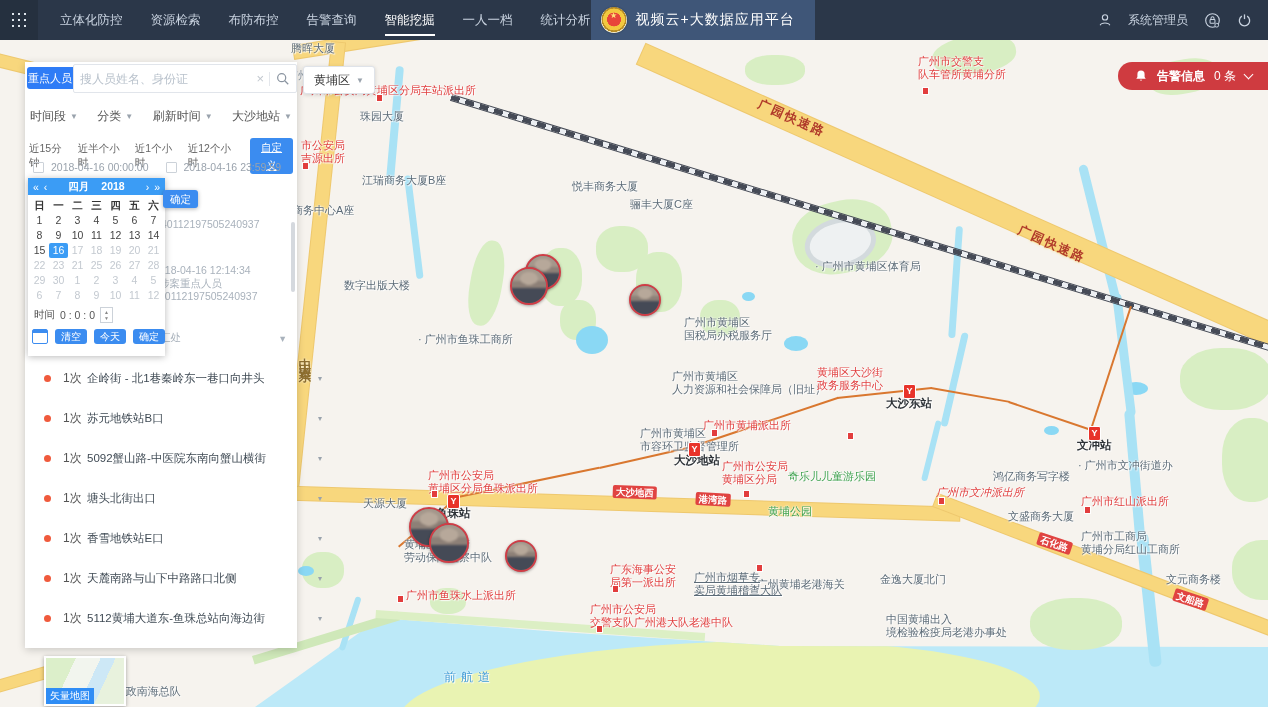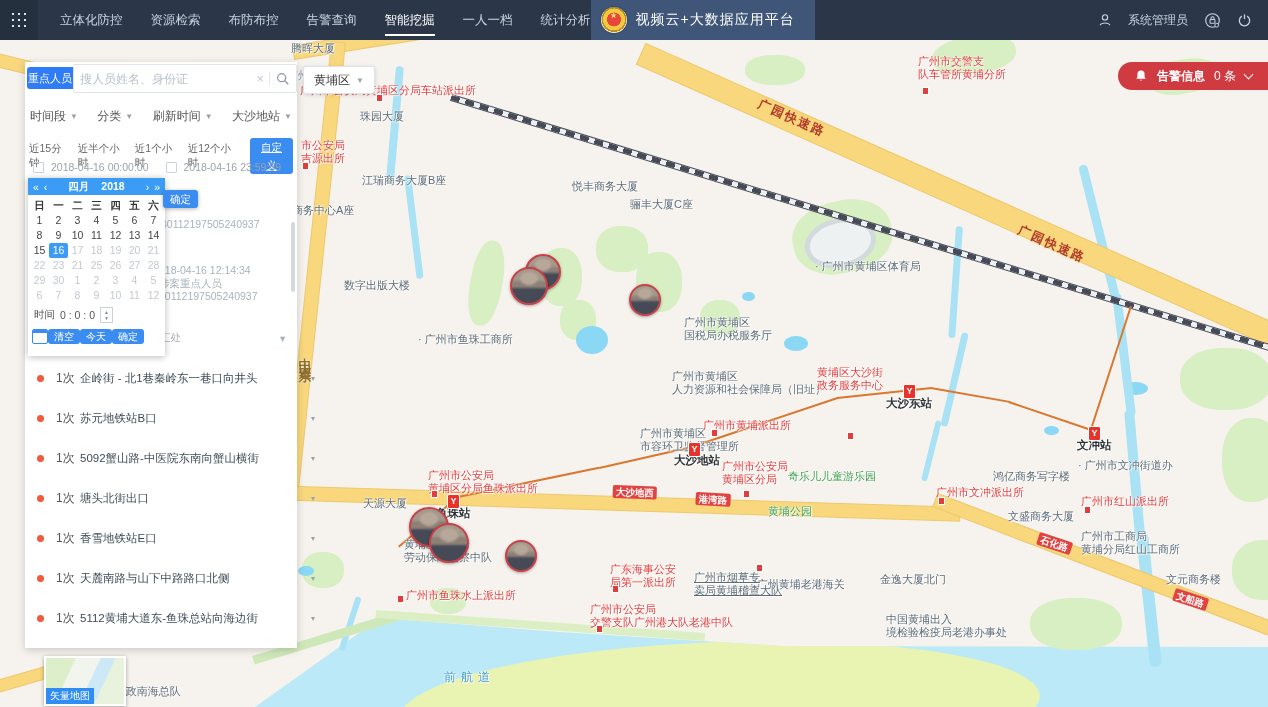--- a/index.html
+++ b/index.html
@@ -72,27 +72,27 @@
     box-shadow:0 1px 7px rgba(0,0,0,.28);font-size:10.5px;color:#444}
   .cal-head{height:17px;background:#3b9cf5;color:#fff;display:flex;align-items:center;padding:0 5px;gap:5px;font-size:10.5px}
   .cal-head .sp{flex:1;display:flex;justify-content:center;gap:12px;font-weight:bold}
   .cal-days,.cal-row{display:flex;padding:0 2px}
   .cal-days span,.cal-row span{width:19px;text-align:center;line-height:15px;font-size:10.5px}
   .cal-days{margin-top:3px;color:#333;font-weight:bold}
   .cal-row span.muted{color:#c3c9d0}
   .cal-row span.sel{background:#3b9cf5;color:#fff;border-radius:2px}
   .cal-time{display:flex;align-items:center;gap:5px;padding:4px 0 0 6px;color:#555}
   .spinner{width:11px;height:14px;border:1px solid #ccd2d9;display:flex;flex-direction:column;align-items:center;justify-content:center;font-size:5px;color:#888;line-height:6px}
-  .cal-actions{display:flex;align-items:center;padding:6px 0 0 4px}
+  .cal-actions{display:flex;align-items:center;gap:7px;padding:6px 0 0 4px}
   .cal-actions .gicon{width:14px;height:13px;border:1px solid #3b8cf0;border-radius:2px;
     background:linear-gradient(#3b8cf0 0 0) 50% 0/100% 3px no-repeat}
   .cal-actions .btn-blue{line-height:15px;padding:0 6px;font-size:10px}
   #cal-confirm-float{position:absolute;left:138px;top:128px;z-index:4;box-shadow:0 1px 4px rgba(0,0,0,.3)}
   
-  #plist{position:absolute;left:0;top:296px;width:304px}
+  #plist{position:absolute;left:7px;top:296px;width:304px}
   .prow{height:40px;display:flex;align-items:center;position:relative}
   .prow .dot{width:7px;height:7px;border-radius:50%;background:#f05a3c;margin:0 12px 0 12px}
   .prow .cnt{width:24px;color:#555}
   .prow .nm{color:#3f4a54;font-size:11.5px;white-space:nowrap;overflow:hidden;max-width:180px}
   .prow .caret{position:absolute;right:14px}
   .p-scroll{position:absolute;right:2px;top:160px;width:4px;height:70px;background:#d5d9de;border-radius:2px}
 
   
   #district{position:absolute;left:303px;top:66px;width:70px;height:26px;background:#fff;border:1px solid #dfe3e9;
     border-radius:3px;z-index:12;display:flex;align-items:center;justify-content:center;gap:6px;font-size:12px;color:#333;
@@ -220,21 +220,21 @@
 局第一派出所</div>
         <div class="mlabel police" style="left: 590px; top: 603px;">广州市公安局
 交警支队广州港大队老港中队</div>
         <div class="mlabel poi" style="left: 750px; top: 555px; margin-top: 23px;">· 广州黄埔老港海关</div>
         <div class="mlabel poi" style="left: 694px; top: 571px; text-decoration: underline;">广州市烟草专
 卖局黄埔稽查大队</div>
         <div class="mlabel poi" style="left: 880px; top: 573px;">金逸大厦北门</div>
         <div class="mlabel poi" style="left: 886px; top: 613px;">中国黄埔出入
 境检验检疫局老港办事处</div>
         <div class="mlabel poi" style="left: 993px; top: 470px;">鸿亿商务写字楼</div>
-        <div class="mlabel police" style="left: 936px; top: 486px;">广州市文冲派出所</div>
+        <div class="mlabel police" style="left: 936px; top: 486px; font-style: italic;">广州市文冲派出所</div>
         <div class="mlabel poi" style="left: 1008px; top: 510px;">文盛商务大厦</div>
         <div class="mlabel poi" style="left: 1078px; top: 459px;">· 广州市文冲街道办</div>
         <div class="mlabel police" style="left: 1081px; top: 495px;">广州市红山派出所</div>
         <div class="mlabel poi" style="left: 1081px; top: 530px;">广州市工商局
 黄埔分局红山工商所</div>
         <div class="mlabel poi" style="left: 1166px; top: 573px;">文元商务楼</div>
         <div class="mlabel poi" style="left: 86px; top: 685px;">· 中国渔政南海总队</div>
         <div class="mlabel waterlbl" style="left: 444px; top: 671px;">前航道</div>
         <div class="badge" style="left: 613px; top: 485px; transform: rotate(2deg);">大沙地西</div>
         <div class="badge" style="left: 696px; top: 492px; transform: rotate(3deg);">港湾路</div>

